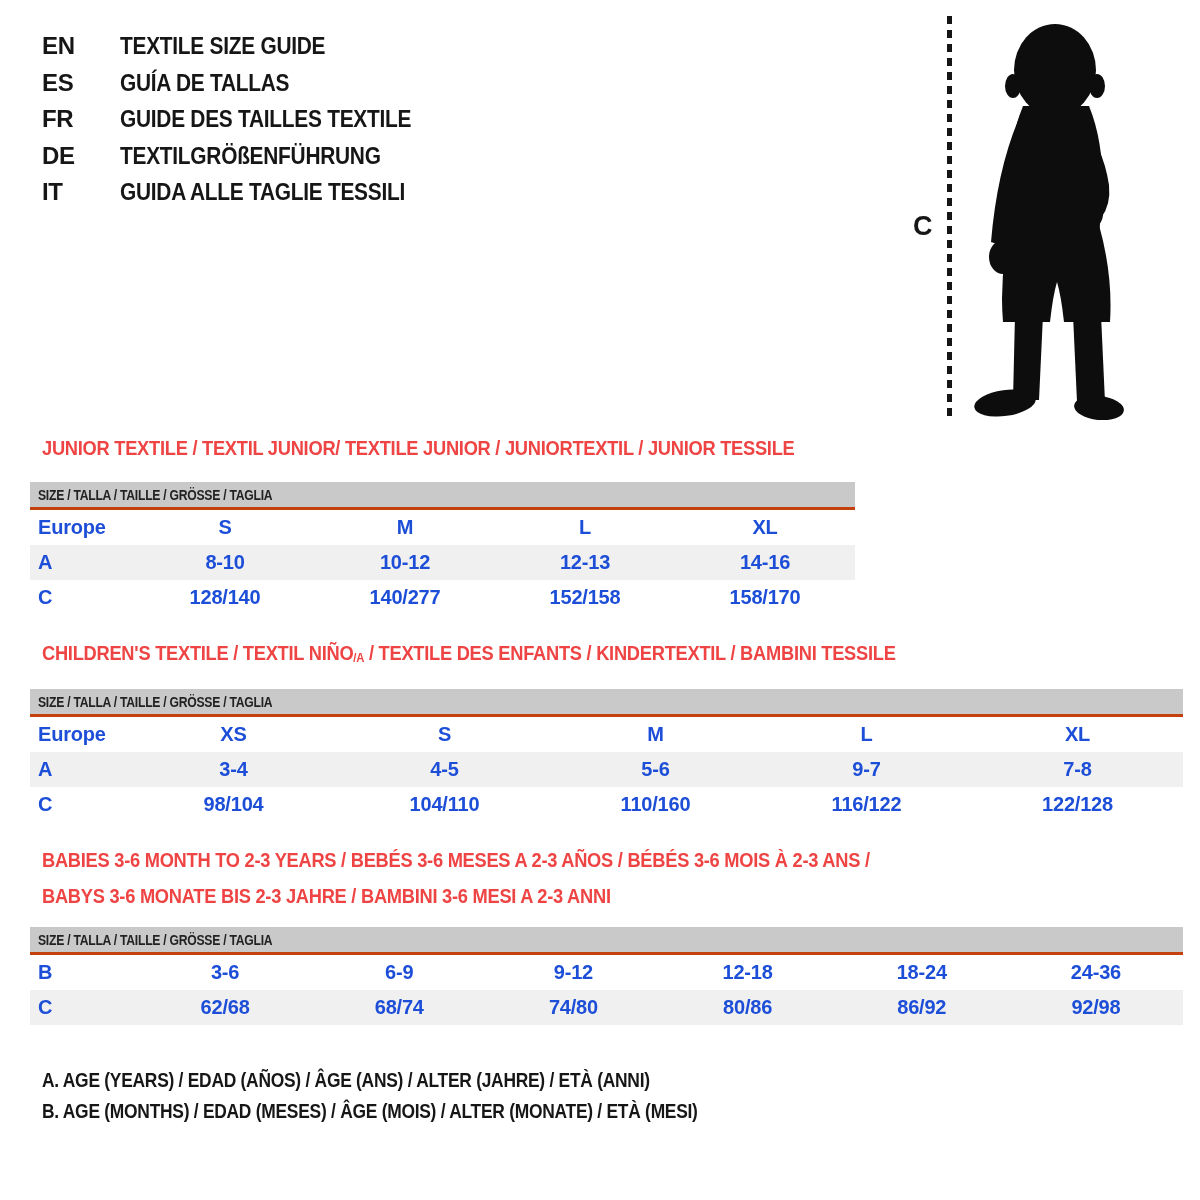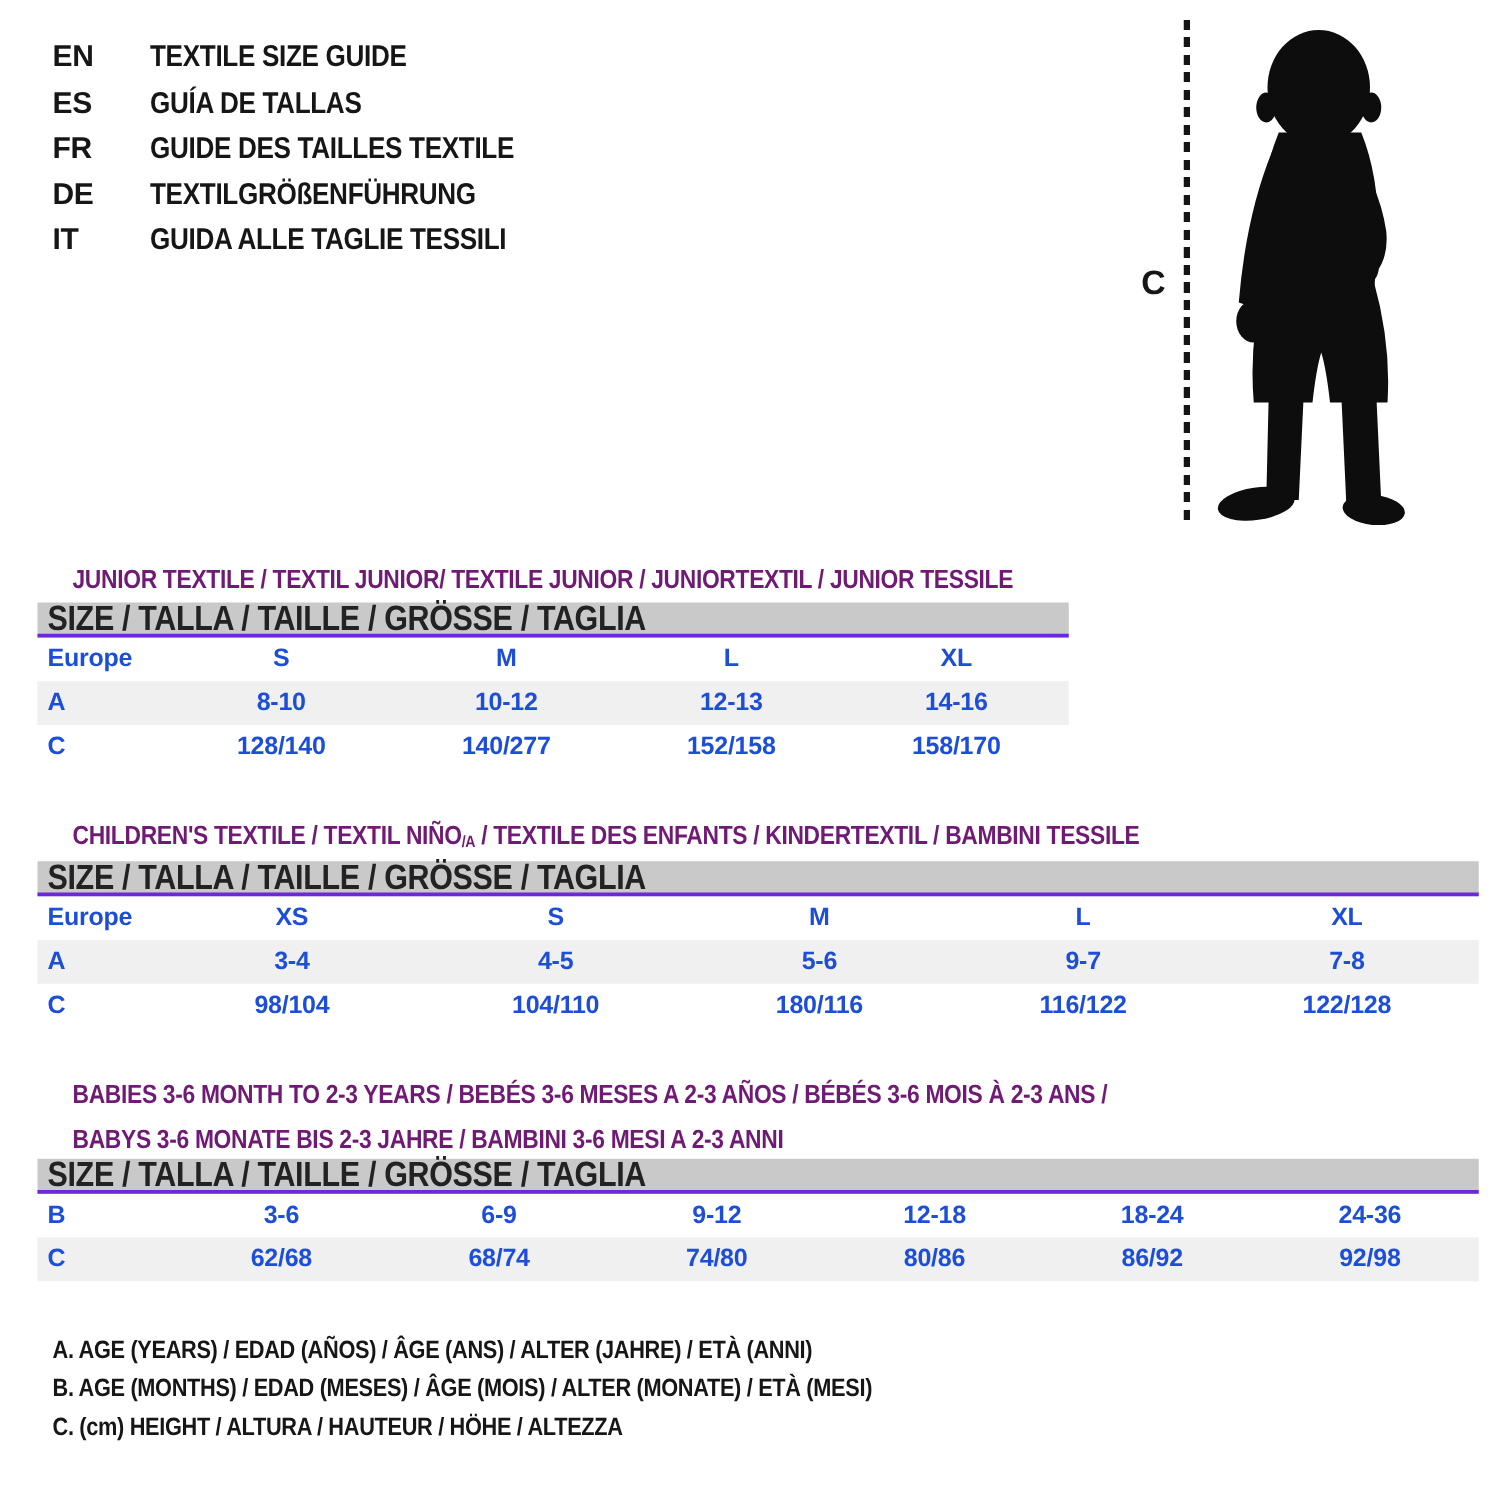--- a/index.html
+++ b/index.html
@@ -29,37 +29,37 @@
   
   .figure { position:absolute; left:905px; top:8px; width:290px; height:425px; }
   .figure-c { position:absolute; left:8px; top:203px; font-size:27px; font-weight:700; }
   .dash-line {
     position:absolute; left:42px; top:8px; width:5px; height:403px;
     background:repeating-linear-gradient(to bottom, #151515 0 8px, transparent 8px 14px);
   }
   .toddler-svg { position:absolute; left:58px; top:12px; width:174px; height:400px; }
 
   
-  .heading { position:absolute; margin:16px; font-size:21px; font-weight:700; color:#701a75; line-height:24px; }
+  .heading { position:absolute; margin:0; font-size:21px; font-weight:700; color:#ef4444; line-height:24px; }
   .h-junior   { left:42px; top:436px; }
   .h-children { left:42px; top:641px; }
   .h-babies   { left:42px; top:848px; }
   .h-babies .hline { display:block; height:36px; }
   .subs { font-size:0.62em; vertical-align:-0.18em; }
 
   
   .tbl { position:absolute; }
   .tbl-junior   { left:30px; top:482px; width:825px; }
   .tbl-children { left:30px; top:689px; width:1153px; }
   .tbl-babies   { left:30px; top:927px; width:1153px; }
   .tbl-header {
     height:28px; box-sizing:border-box;
-    background:#c9c9c9; border-bottom:3px solid #6d28d9;
+    background:#c9c9c9; border-bottom:3px solid #c2410c;
     display:flex; align-items:center; padding-left:8px;
-    font-size:28px; font-weight:700; color:#222222;
+    font-size:14px; font-weight:700; color:#222222;
   }
   .trow { display:grid; height:35px; align-items:center; font-size:20px; font-weight:700; letter-spacing:-0.2px; color:#1d4ed8; }
   .cols-junior   { grid-template-columns:105px repeat(4, 1fr); }
   .cols-children { grid-template-columns:98px  repeat(5, 1fr); }
   .cols-babies   { grid-template-columns:108px repeat(6, 1fr); }
   .cell { text-align:center; }
   .cell.lbl { text-align:left; padding-left:8px; }
   .r-gray { background:#f0f0f0; }
 
   
@@ -166,21 +166,21 @@
       <span class="cell">3-4</span>
       <span class="cell">4-5</span>
       <span class="cell">5-6</span>
       <span class="cell">9-7</span>
       <span class="cell">7-8</span>
     </div>
     <div class="trow cols-children">
       <span class="cell lbl">C</span>
       <span class="cell">98/104</span>
       <span class="cell">104/110</span>
-      <span class="cell">180/116</span>
+      <span class="cell">110/160</span>
       <span class="cell">116/122</span>
       <span class="cell">122/128</span>
     </div>
   </div>
 
   <h2 class="heading h-babies">
     <span class="hline"><span class="cond">BABIES 3-6 MONTH TO 2-3 YEARS / BEBÉS 3-6 MESES A 2-3 AÑOS / BÉBÉS 3-6 MOIS À 2-3 ANS /</span></span>
     <span class="hline"><span class="cond">BABYS 3-6 MONATE BIS 2-3 JAHRE / BAMBINI 3-6 MESI A 2-3 ANNI</span></span>
   </h2>
   <div class="tbl tbl-babies">
@@ -203,16 +203,15 @@
       <span class="cell">74/80</span>
       <span class="cell">80/86</span>
       <span class="cell">86/92</span>
       <span class="cell">92/98</span>
     </div>
   </div>
 
   <div class="notes">
     <div class="note-line"><span class="cond">A. AGE (YEARS) / EDAD (AÑOS) / ÂGE (ANS) / ALTER (JAHRE) / ETÀ (ANNI)</span></div>
     <div class="note-line"><span class="cond">B. AGE (MONTHS) / EDAD (MESES) / ÂGE (MOIS) / ALTER (MONATE) / ETÀ (MESI)</span></div>
-    <div class="note-line"><span class="cond">C. (cm) HEIGHT / ALTURA / HAUTEUR / HÖHE / ALTEZZA</span></div>
   </div>
 
 </div>
 
 </body></html>

